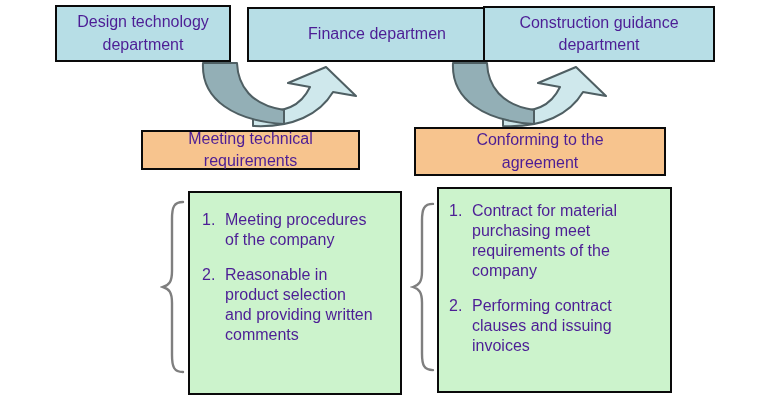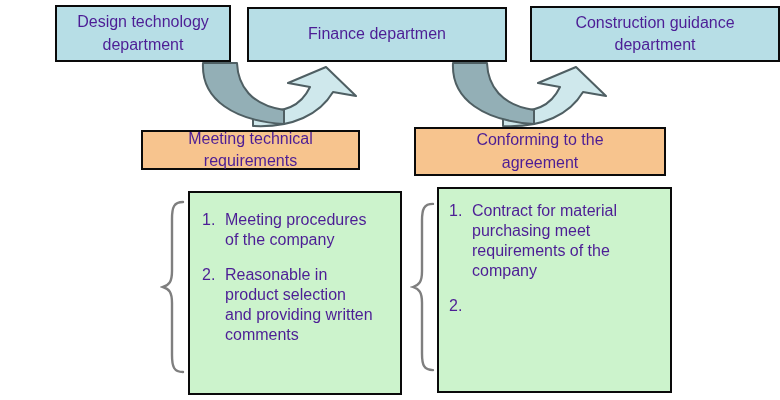--- a/index.html
+++ b/index.html
@@ -20,21 +20,21 @@
     align-items: center;
     justify-content: center;
     text-align: center;
     white-space: pre-line;
     font-size: 16px;
     line-height: 1.4;
   }
   .dept { background: #b7dee6; }
   #dept-1 { left: 55px;  top: 5px; width: 176px; height: 57px; }
   #dept-2 { left: 247px; top: 7px; width: 260px; height: 55px; }
-  #dept-3 { left: 530px; top: 6px; width: 250px; height: 56px; }
+  #dept-3 { left: 483px; top: 6px; width: 232px; height: 56px; }
 
   .crit { background: #f7c48e; }
   #crit-1 { left: 141px; top: 130px; width: 219px; height: 40px; }
   #crit-2 { left: 414px; top: 127px; width: 252px; height: 49px; }
 
   .detail {
     position: absolute;
     box-sizing: border-box;
     border: 2px solid #0a0a0a;
     background: #ccf3cc;
@@ -106,16 +106,19 @@
   <div class="detail" id="detail-2">
     <div class="li">
       <span class="num">1.</span>
       <span class="txt">Contract for material
 purchasing meet
 requirements of the
 company</span>
     </div>
     <div class="li">
       <span class="num">2.</span>
+      <span class="txt">Performing contract
+clauses and issuing
+invoices</span>
     </div>
   </div>
 
 </div>
 
 </body></html>

